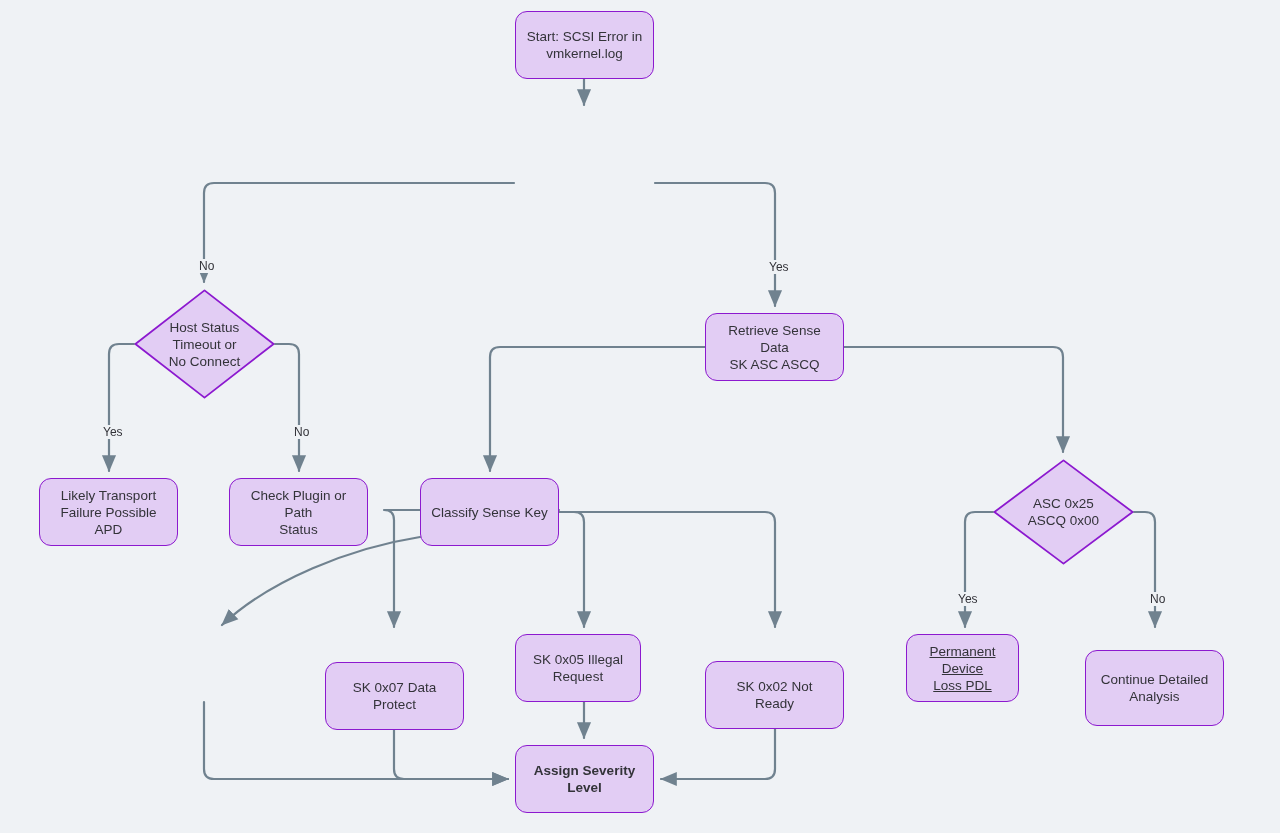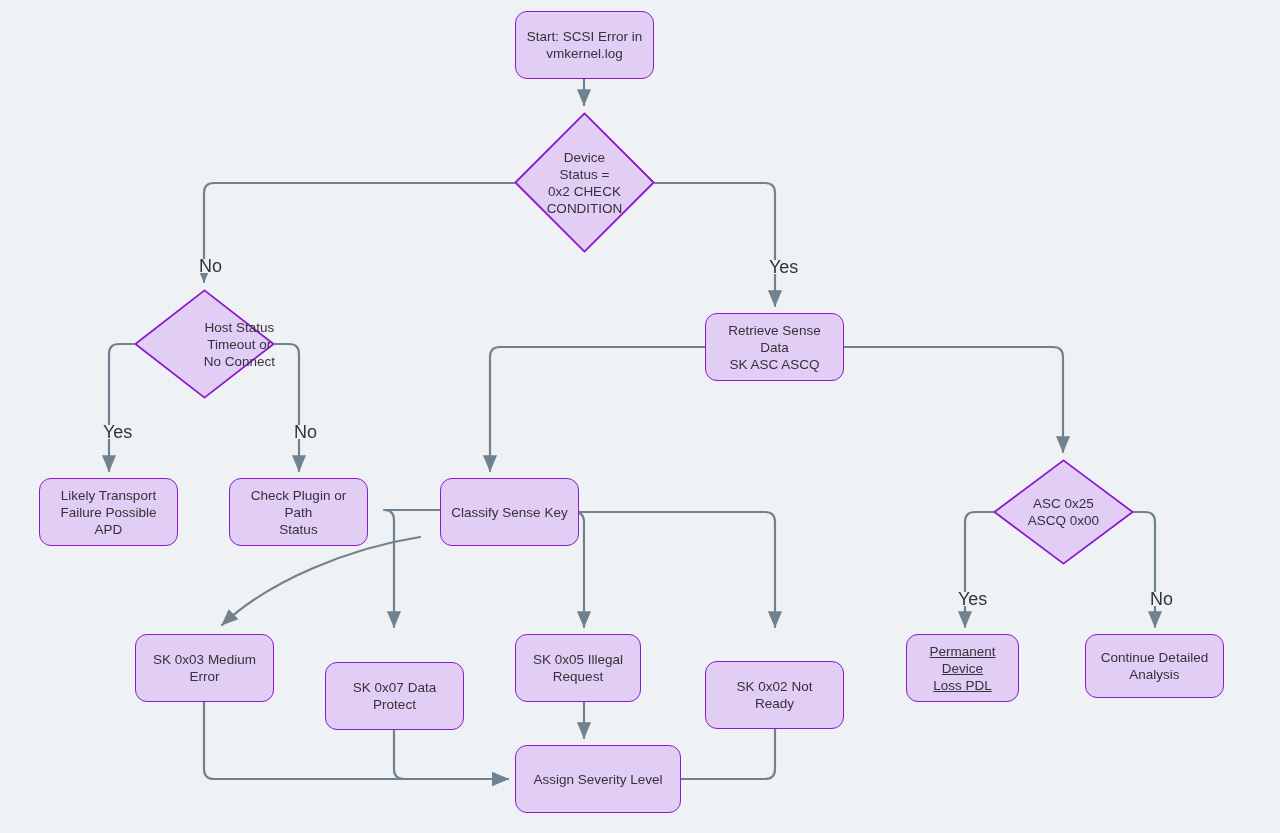--- a/index.html
+++ b/index.html
@@ -56,21 +56,21 @@
     width: 100%;
     height: 100%;
   }
   .node.diamond .label {
     position: relative;
     white-space: pre-line;
     z-index: 3;
   }
   .edge-label {
     position: absolute;
-    font-size: 18px;
+    font-size: 12px;
     line-height: 14px;
     color: #333339;
     background: #eff2f5;
     padding: 0 3px;
     z-index: 2;
     white-space: nowrap;
   }
 </style>
 </head>
 <body>
@@ -119,31 +119,22 @@
 
       <path d="M775,702 L775,769 Q775,779 765,779 L661,779"></path>
     </g>
   </svg>
 
   <div class="node rect" style="left:515px; top:11px; width:139px; height:68px;">
     <span class="label">Start: SCSI Error in
 vmkernel.log</span>
   </div>
 
-  <div class="node diamond" style="left:514px; top:112px; width:141px; height:141px;">
-    <svg class="dshape" viewBox="0 0 141 141" preserveAspectRatio="none">
-      <polygon points="70.5,1.4 139.6,70.5 70.5,139.6 1.4,70.5" fill="#e2cdf4" stroke="#8c19cf" stroke-width="1.8" stroke-linejoin="round"></polygon>
-    </svg>
-    <span class="label">Device
-Status =
-0x2 CHECK
-CONDITION</span>
-  </div>
-
-  <div class="node diamond" style="left:134px; top:289px; width:141px; height:110px;justify-content:flex-end;">
+
+  <div class="node diamond" style="left:134px; top:289px; width:141px; height:110px;">
     <svg class="dshape" viewBox="0 0 141 110" preserveAspectRatio="none">
       <polygon points="70.5,1.4 139.6,55 70.5,108.6 1.4,55" fill="#e2cdf4" stroke="#8c19cf" stroke-width="1.8" stroke-linejoin="round" vector-effect="non-scaling-stroke"></polygon>
     </svg>
     <span class="label">Host Status
 Timeout or
 No Connect</span>
   </div>
 
   <div class="node rect" style="left:229px; top:478px; width:139px; height:68px;">
     <span class="label">Check Plugin or Path
@@ -153,61 +144,57 @@
   <div class="node rect" style="left:39px; top:478px; width:139px; height:68px;">
     <span class="label">Likely Transport
 Failure Possible APD</span>
   </div>
 
   <div class="node rect" style="left:705px; top:313px; width:139px; height:68px;">
     <span class="label">Retrieve Sense Data
 SK ASC ASCQ</span>
   </div>
 
-  <div class="node rect" style="left:420px; top:478px; width:139px; height:68px;margin-left:20px;">
+  <div class="node rect" style="left:420px; top:478px; width:139px; height:68px;">
     <span class="label">Classify Sense Key</span>
   </div>
 
   <div class="node diamond" style="left:993px; top:459px; width:141px; height:106px;">
     <svg class="dshape" viewBox="0 0 141 106" preserveAspectRatio="none">
       <polygon points="70.5,1.4 139.6,53 70.5,104.6 1.4,53" fill="#e2cdf4" stroke="#8c19cf" stroke-width="1.8" stroke-linejoin="round" vector-effect="non-scaling-stroke"></polygon>
     </svg>
     <span class="label">ASC 0x25
 ASCQ 0x00</span>
   </div>
 
-  <div class="node rect" style="left:135px; top:634px; width:139px; height:68px;">
-    <span class="label">SK 0x03 Medium
-Error</span>
-  </div>
 
   <div class="node rect" style="left:325px; top:634px; width:139px; height:68px;margin-top:28px;">
     <span class="label">SK 0x07 Data Protect</span>
   </div>
 
   <div class="node rect" style="left:515px; top:634px; width:126px; height:68px;">
     <span class="label">SK 0x05 Illegal
 Request</span>
   </div>
 
   <div class="node rect" style="left:705px; top:634px; width:139px; height:68px;margin-top:27px;">
     <span class="label">SK 0x02 Not Ready</span>
   </div>
 
   <div class="node rect" style="left:906px; top:634px; width:113px; height:68px;text-decoration:underline;">
     <span class="label">Permanent Device
 Loss PDL</span>
   </div>
 
-  <div class="node rect" style="left:1085px; top:634px; width:139px; height:64px;">
+  <div class="node rect" style="left:1085px; top:650px; width:139px; height:76px;">
     <span class="label">Continue Detailed
 Analysis</span>
   </div>
 
-  <div class="node rect" style="left:515px; top:745px; width:166px; height:68px;">
+  <div class="node rect" style="left:515px; top:745px; width:139px; height:68px;font-weight:bold;">
     <span class="label">Assign Severity Level</span>
   </div>
 
   <div class="edge-label" style="left:196px; top:259px;">No</div>
   <div class="edge-label" style="left:766px; top:260px;">Yes</div>
   <div class="edge-label" style="left:100px; top:425px;">Yes</div>
   <div class="edge-label" style="left:291px; top:425px;">No</div>
   <div class="edge-label" style="left:955px; top:592px;">Yes</div>
   <div class="edge-label" style="left:1147px; top:592px;">No</div>
 

